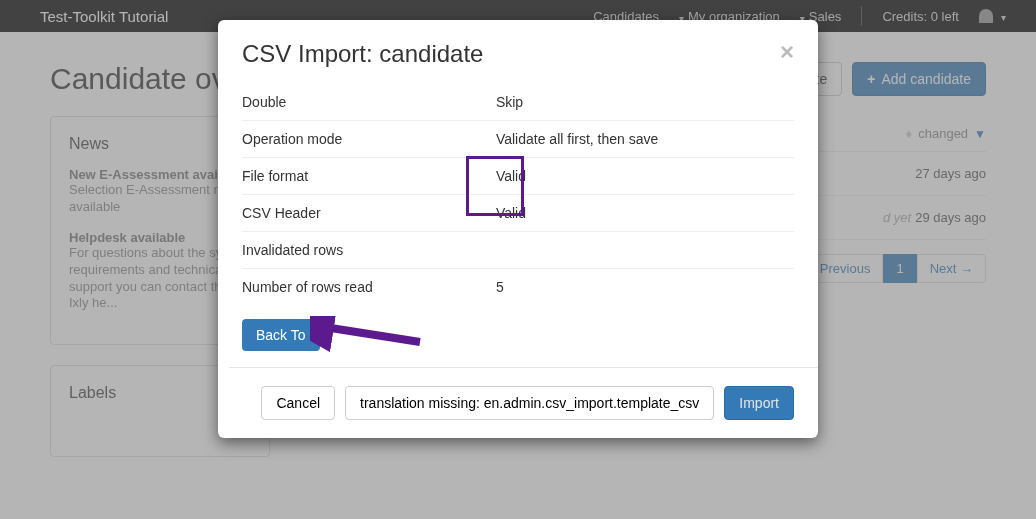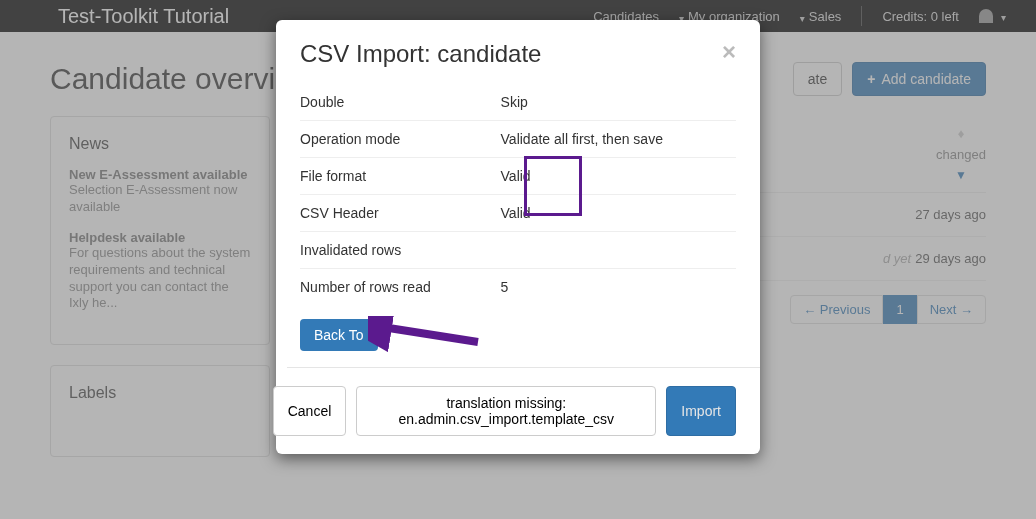--- a/index.html
+++ b/index.html
@@ -1,19 +1,19 @@
 <!DOCTYPE html>
 <html><head>
 <meta charset="utf-8">
 <style>
   * { box-sizing: border-box; margin: 0; padding: 0; }
   body { font-family: "Helvetica Neue", Helvetica, Arial, sans-serif; font-size: 14px; color: #333; background: #fff; width: 1036px; height: 519px; overflow: hidden; position: relative; }
 
   .topbar { background: #000; color: #fff; height: 32px; display: flex; align-items: center; padding: 0 20px; font-size: 13px; }
-  .brand { font-size: 20px; font-weight: 500; color: #fff; margin-left: 38px; }
+  .brand { font-size: 15px; font-weight: 500; color: #fff; margin-left: 20px; }
   .topbar .spacer { flex: 1; }
   .nav-item { color: #ddd; margin: 0 10px; display: inline-flex; align-items: flex-end; gap: 4px; }
   .nav-sep { border-left: 1px solid #444; height: 20px; margin: 0 10px; }
   .caret { font-size: 10px; color: #ccc; }
   .avatar-icon { display:inline-block; width:14px; height:14px; background:#999; border-radius:50% 50% 0 0; position:relative; margin-right:4px;}
 
   .page { padding: 30px 50px; background: #fff; }
   .page-head { display:flex; align-items:center; justify-content:space-between; margin-bottom: 20px;}
   .page-title { font-size: 30px; font-weight: 400; color:#333; }
   .btn { display:inline-flex; align-items:center; gap:6px; padding: 8px 14px; font-size:14px; border-radius:4px; cursor:pointer; border:1px solid transparent; }
@@ -24,35 +24,35 @@
   .content-row { display:flex; gap:20px; }
   .side-col { width: 220px; }
   .panel { border:1px solid #ddd; border-radius:4px; padding:18px; margin-bottom:20px; }
   .panel h4 { font-size:16px; font-weight:500; margin-bottom:14px; color:#444;}
   .news-item { margin-bottom:14px; }
   .news-item .nt { font-weight:700; color:#777; font-size:13px; }
   .news-item .nb { color:#888; font-size:13px; line-height:1.3; }
 
   .main-col { flex:1; }
   .table-head { display:flex; color:#888; font-size:13px; padding: 10px 0; border-bottom:1px solid #eee; }
-  .th-changed { margin-left:auto; display:flex; align-items:center; gap:6px;flex-direction:column; }
+  .th-changed { margin-left:auto; display:flex; align-items:center; gap:6px; }
   .sort-icon { color:#337ab7; font-size:12px; }
   .trow { display:flex; padding:14px 0; border-bottom:1px solid #f0f0f0; color:#555; font-size:13px;}
   .trow .tcell { margin-left:auto; }
   .faded { color:#aaa; font-style:italic;}
 
   .pager { display:flex; justify-content:flex-end; align-items:center; gap:0; margin-top:14px;}
   .pager .pg { border:1px solid #ddd; padding:6px 12px; color:#337ab7; font-size:13px;}
   .pager .pg.active { background:#337ab7; color:#fff; border-color:#337ab7;}
   .pager .pg:first-child { border-radius:4px 0 0 4px;}
   .pager .pg:last-child { border-radius:0 4px 4px 0;}
 
   
   .overlay { position:absolute; inset:0; background:rgba(120,120,120,0.55); }
-  .modal { position:absolute; top:20px; left:50%; transform:translateX(-50%); width:484px; background:#fff; border-radius:6px; box-shadow:0 5px 15px rgba(0,0,0,.5); }
+  .modal { position:absolute; top:20px; left:50%; transform:translateX(-50%); width:600px; background:#fff; border-radius:6px; box-shadow:0 5px 15px rgba(0,0,0,.5); }
   .modal-head { padding: 20px 24px 16px; display:flex; align-items:flex-start; }
   .modal-title { font-size:24px; font-weight:400; color:#333; }
   .modal-close { margin-left:auto; color:#bbb; font-size:24px; font-weight:700; line-height:1; cursor:pointer; }
   .modal-body { padding: 0 24px 16px; }
   .kv { display:flex; padding:10px 0; border-top:1px solid #eee; font-size:14px; color:#333;}
   .kv:first-child { border-top:none;}
   .kv .k { width:46%; }
   .kv .v { flex:1; }
   .highlight-box { position:absolute; border:3px solid #5b1a8e; pointer-events:none;}
   .arrow-annot { position:absolute; pointer-events:none; }

